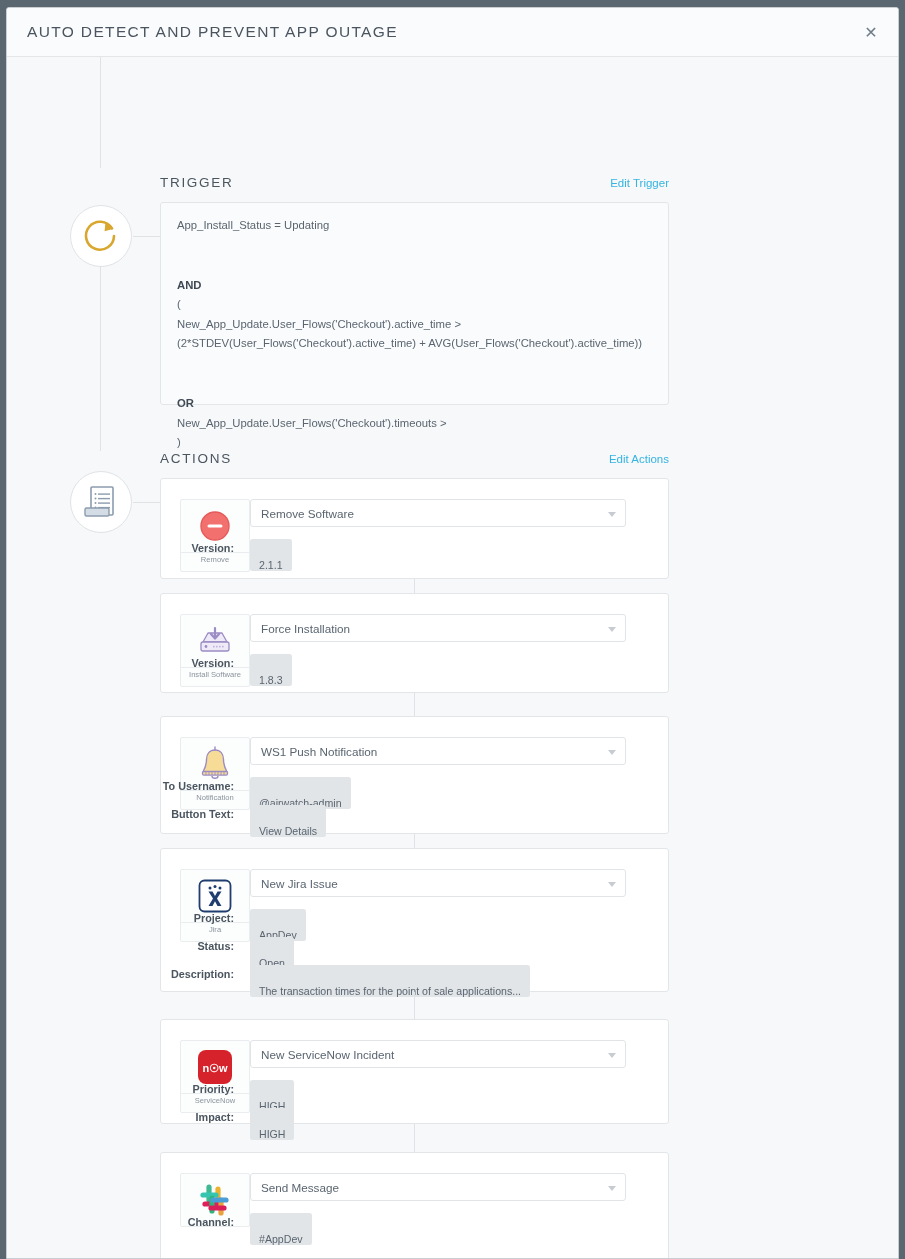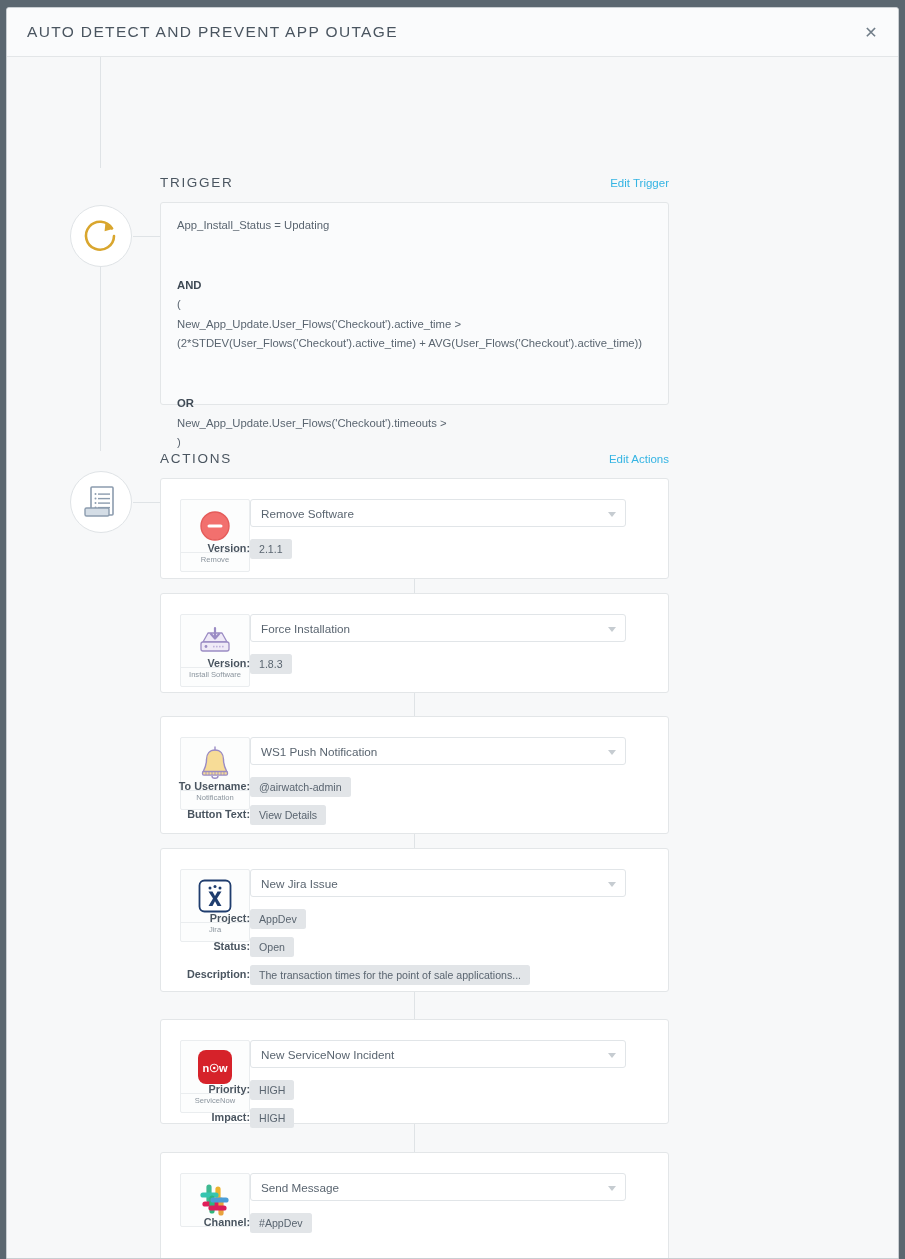--- a/index.html
+++ b/index.html
@@ -250,33 +250,33 @@
 
   .field-row {
     position: absolute;
     left: 89px;
     height: 20px;
   }
   .field-label {
     position: absolute;
     right: 100%;
     top: 3px;
-    margin-right: 0;
+    margin-right: 16px;
     font-size: 10.8px;
     font-weight: bold;
     color: #4a5560;
     white-space: nowrap;
   }
   .pill {
     position: absolute;
     top: 0;
     height: 20px;
     background: #e2e5e8;
     border-radius: 2.5px;
-    padding: 0 9px;
+    padding: 16px 9px;
     font-size: 10.6px;
     color: #5a6570;
     line-height: 20px;
     white-space: nowrap;
     cursor: pointer;
   }
 </style>
 </head>
 <body>
 

